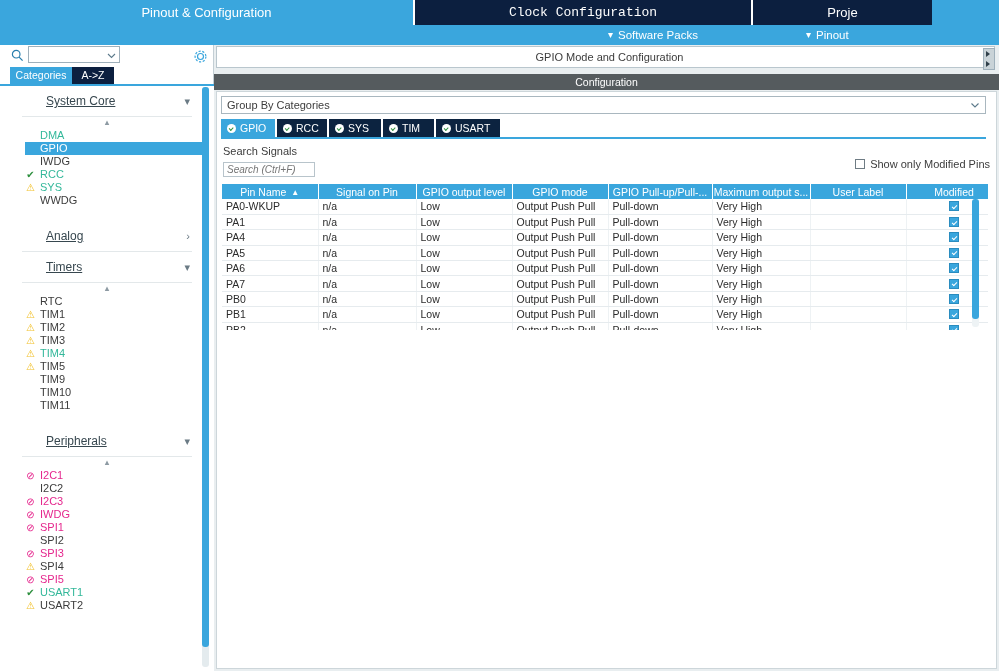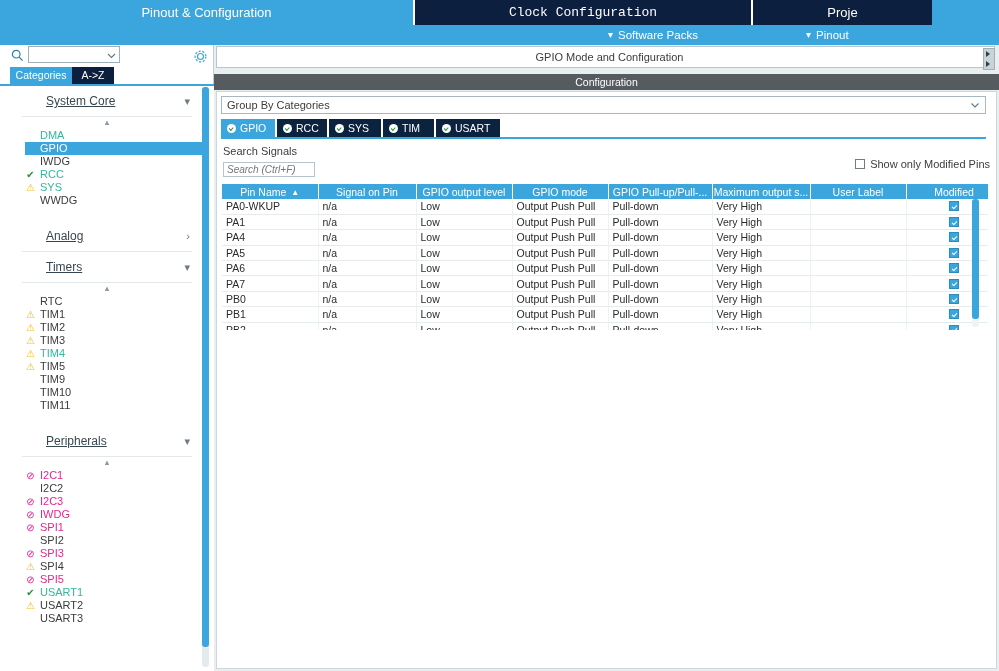--- a/index.html
+++ b/index.html
@@ -321,24 +321,20 @@
             <span>SPI5</span>
           </div>
           <div class="pitem c-teal">
             <span class="badge" style="color:#2d8f3e;">✔</span>
             <span>USART1</span>
           </div>
           <div class="pitem c-dark">
             <span class="badge" style="color:#f2c230;">⚠</span>
             <span>USART2</span>
           </div>
-          <div class="pitem c-dark">
-            <span class="badge"></span>
-            <span>USART3</span>
-          </div>
         </div>
       </div>
 
     </div>
 
     <div class="sbscroll"></div>
     <div class="sbthumb"></div>
   </div>
 
   <div class="rightpanel">

